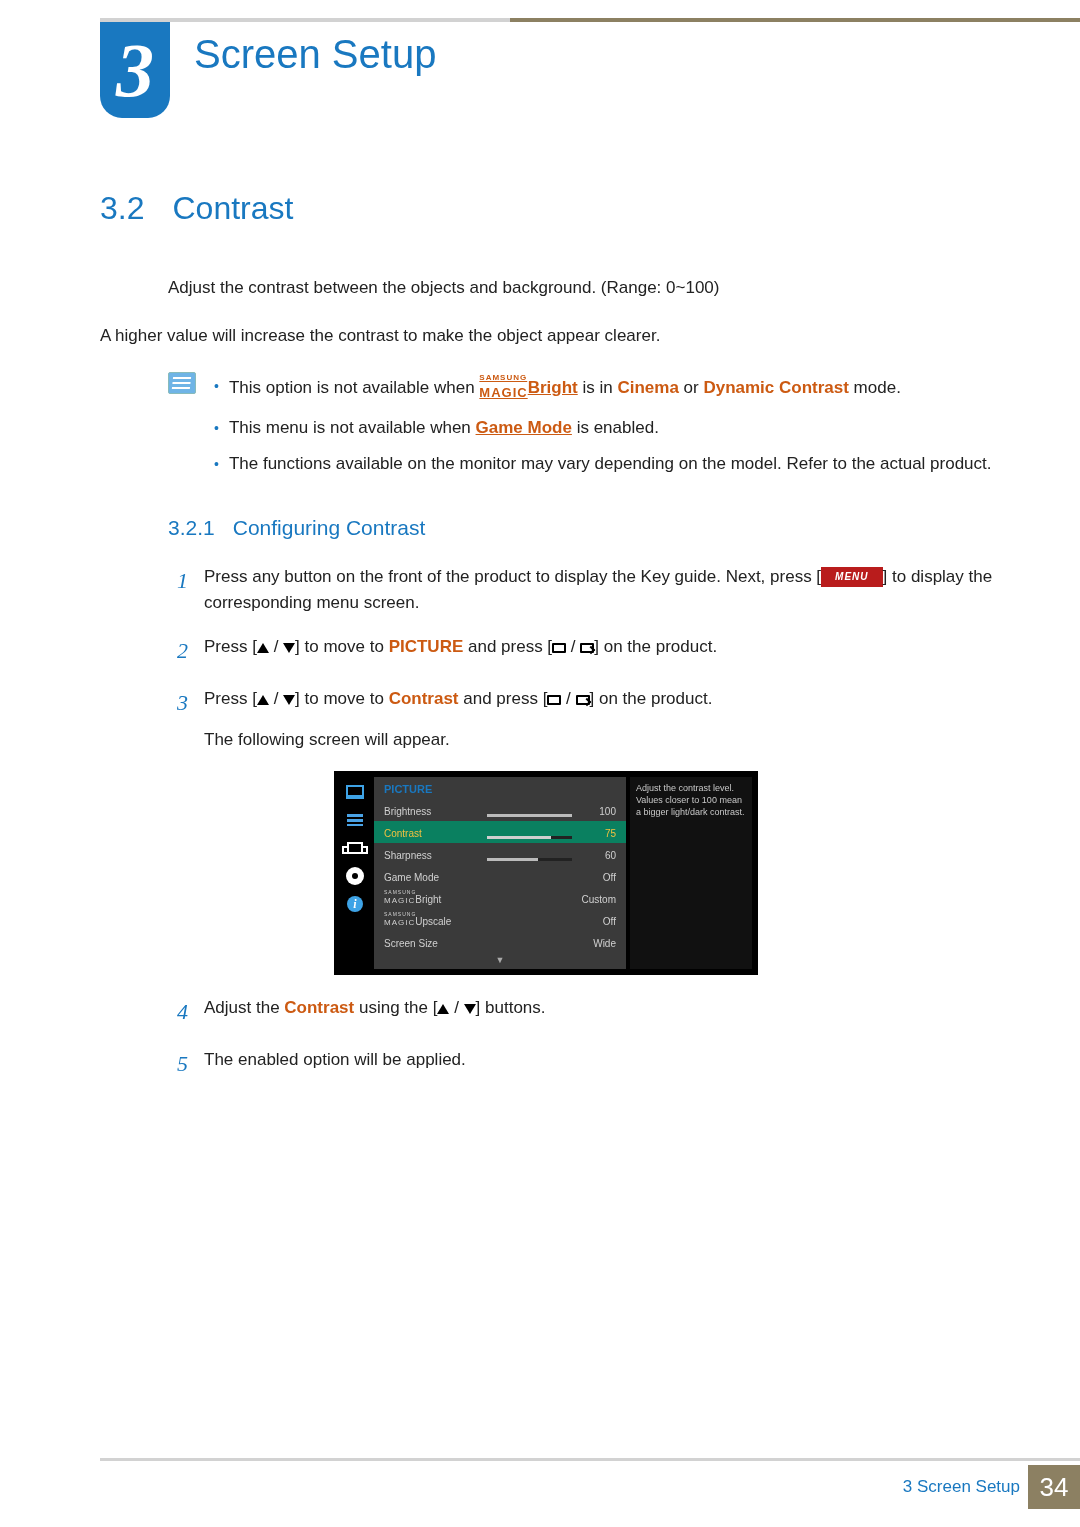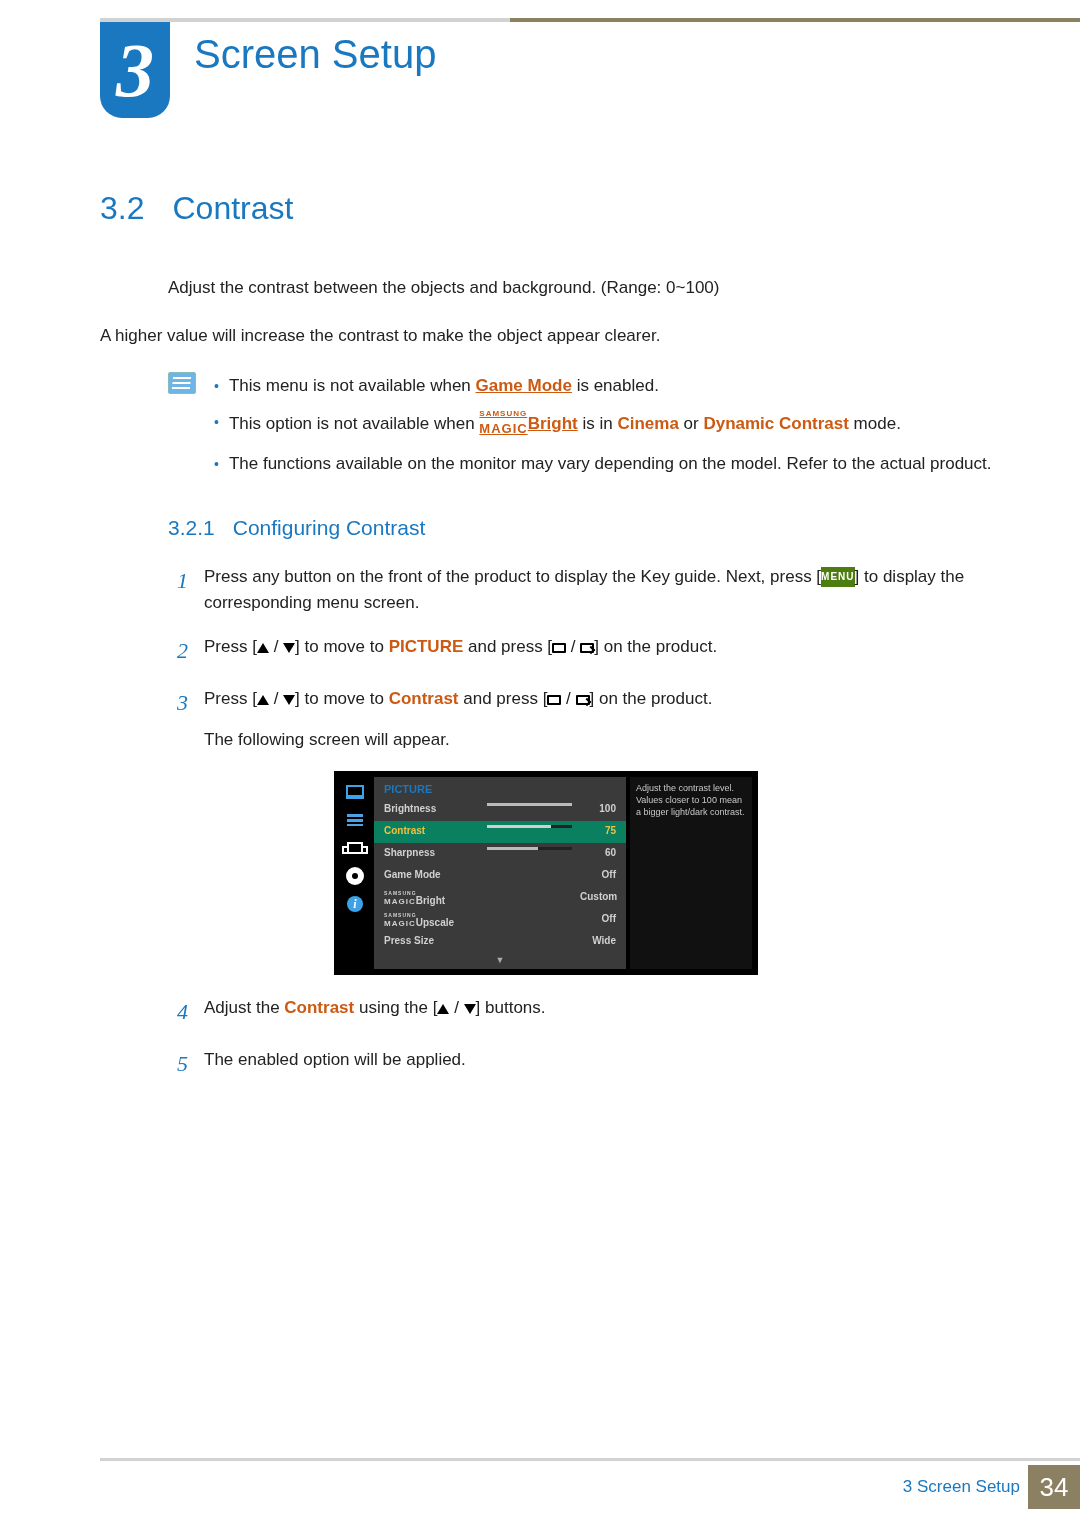--- a/index.html
+++ b/index.html
@@ -30,41 +30,41 @@
   .note-icon { width:28px; height:22px; background:#6fb4e6; border:1px solid #8bb; position:relative; flex:0 0 28px; border-radius:2px; }
   .note-icon::after { content:""; position:absolute; left:4px; top:4px; width:18px; height:2px; background:#fff; box-shadow:0 5px 0 #fff, 0 10px 0 #fff; transform: skewX(-6deg); }
   .note-list { list-style:none; font-size:17px; line-height:1.6; }
   .note-list li { display:flex; gap:10px; margin-bottom:8px; }
   .note-list li::before { content:"•"; color:#1978c0; font-size:14px; line-height:28px; }
   .orange { color:#cc5a12; font-weight:600; }
   .orange-u { color:#cc5a12; font-weight:600; text-decoration: underline; }
   .magic { font-family: Arial; }
   .magic .s { font-size:8px; letter-spacing:1px; color:#cc5a12; font-weight:700; display:block; margin-bottom:-6px; text-decoration: underline;}
   .magic .b { font-size:13px; color:#cc5a12; font-weight:700; text-decoration: underline; letter-spacing:1px;}
-  .btn-menu { display:inline-block; background:#4d7c0f; color:#fff; font-size:10px; font-weight:700; padding:2px 0; vertical-align:middle; letter-spacing:1px;}
+  .btn-menu { display:inline-block; background:#b91c1c; color:#fff; font-size:10px; font-weight:700; padding:2px 14px; vertical-align:middle; letter-spacing:1px;font-style:italic;}
 
   .h3-row { display:flex; gap:18px; color:#1978c0; font-size:21px; margin: 28px 0 24px 0; }
   .steps { list-style:none; counter-reset: step; }
   .steps li { display:flex; gap:16px; margin-bottom:18px; font-size:17px; line-height:1.55; }
   .steps li::before { counter-increment: step; content: counter(step); color:#1978c0; font-size:22px; font-style:italic; font-family:"Times New Roman",serif; width:20px; flex:0 0 20px; text-align:right; }
   .tri-up, .tri-down { display:inline-block; width:0; height:0; border-left:6px solid transparent; border-right:6px solid transparent; vertical-align:middle;}
   .tri-up { border-bottom:10px solid #000; }
   .tri-down { border-top:10px solid #000; }
   .rect-icon { display:inline-block; width:14px; height:10px; border:2px solid #000; vertical-align:middle; border-radius:1px; position:relative; }
   .rect-icon.enter::after{ content:""; position:absolute; right:-2px; top:2px; width:4px; height:4px; border-right:2px solid #000; border-bottom:2px solid #000; transform:rotate(-45deg);}
 
   
   .osd-wrap { margin: 8px 0 20px 234px; width:424px; }
   .osd { background:#000; padding:6px; display:flex; gap:4px; }
   .osd-left { width:30px; display:flex; flex-direction:column; gap:6px; align-items:center; padding-top:4px; }
   .osd-left div { width:22px; height:22px; border-radius:3px; display:flex; align-items:center; justify-content:center; }
   .osd-mid { flex:1; background:#3a3a3a; position:relative; }
   .osd-right { width:122px; background:#111; color:#c8c8c8; font-size:9px; padding:6px; line-height:1.3; }
   .osd-title { color:#1978c0; font-size:11px; padding:6px 10px 4px; font-weight:600; }
-  .osd-row { display:flex; align-items:flex-start; font-size:10px; color:#d0d0d0; padding:4px 10px; gap:8px; height:22px;font-weight:bold;}
+  .osd-row { display:flex; align-items:flex-end; font-size:10px; color:#d0d0d0; padding:4px 10px; gap:8px; height:22px;}
   .osd-row.sel { background:#0a8060; color:#f2c040; }
   .osd-label { width:95px; }
   .osd-bar { flex:1; height:3px; background:#222; position:relative; }
   .osd-bar .fill { position:absolute; left:0; top:0; bottom:0; background:#bbb; }
   .osd-row.sel .osd-bar .fill { background:#cfcfcf; }
   .osd-val { width:36px; text-align:right; }
   .osd-mid-arrow{ text-align:center; color:#aaa; font-size:9px; padding:2px 0 4px;}
   .osd-nav { background:#000; height:20px; display:flex; justify-content:flex-end; align-items:center; gap:20px; padding:0 14px; color:#999; font-size:8px;}
   .navbtn { width:18px; height:12px; border:1px solid #888; display:flex; align-items:center; justify-content:center; }
   .navbtn span { display:block; width:0; height:0; }
@@ -109,26 +109,26 @@
     </div>
 
     <p class="para" style="margin-left:68px;">Adjust the contrast between the objects and background. (Range: 0~100)</p>
     <p class="para" style="">A higher value will increase the contrast to make the object appear clearer.</p>
 
     <div class="note-block" style="margin-left:68px;">
       <div class="note-icon"></div>
       <ul class="note-list">
         <li>
           <div>
-            <span>This menu is not available when </span><span class="orange-u">Game Mode</span><span> is enabled.</span>
+            <span>This option is not available when </span><span class="magic" style="display:inline-block;vertical-align:middle;"><span class="s">SAMSUNG</span><span class="b">MAGIC</span></span><span class="orange-u">Bright</span><span> is in </span><span class="orange">Cinema</span><span> or </span><span class="orange">Dynamic Contrast</span><span> mode.</span>
           </div>
         </li>
         <li>
           <div>
-            <span>This option is not available when </span><span class="magic" style="display:inline-block;vertical-align:middle;"><span class="s">SAMSUNG</span><span class="b">MAGIC</span></span><span class="orange-u">Bright</span><span> is in </span><span class="orange">Cinema</span><span> or </span><span class="orange">Dynamic Contrast</span><span> mode.</span>
+            <span>This menu is not available when </span><span class="orange-u">Game Mode</span><span> is enabled.</span>
           </div>
         </li>
         <li>
             <div>The functions available on the monitor may vary depending on the model. Refer to the actual product.</div>
           </li>
       </ul>
     </div>
 
     <div class="h3-row" style="margin-left:68px;">
       <div>3.2.1</div>
@@ -206,21 +206,21 @@
                 <div class="osd-label"><span class="osd-magic"><span class="s">SAMSUNG</span><span class="b">MAGIC</span></span>Bright</div>
                 <div style="flex: 1 1 0%;"></div>
                 <div class="osd-val">Custom</div>
               </div>
               <div class="osd-row">
                 <div class="osd-label"><span class="osd-magic"><span class="s">SAMSUNG</span><span class="b">MAGIC</span></span>Upscale</div>
                 <div style="flex: 1 1 0%;"></div>
                 <div class="osd-val">Off</div>
               </div>
               <div class="osd-row">
-                <div class="osd-label">Press Size</div>
+                <div class="osd-label">Screen Size</div>
                 <div style="flex: 1 1 0%;"></div>
                 <div class="osd-val">Wide</div>
               </div>
             </div>
           <div class="osd-mid-arrow">▼</div>
         </div>
         <div class="osd-right">Adjust the contrast level. Values closer to 100 mean a bigger light/dark contrast.</div>
       </div>
     </div>
 

